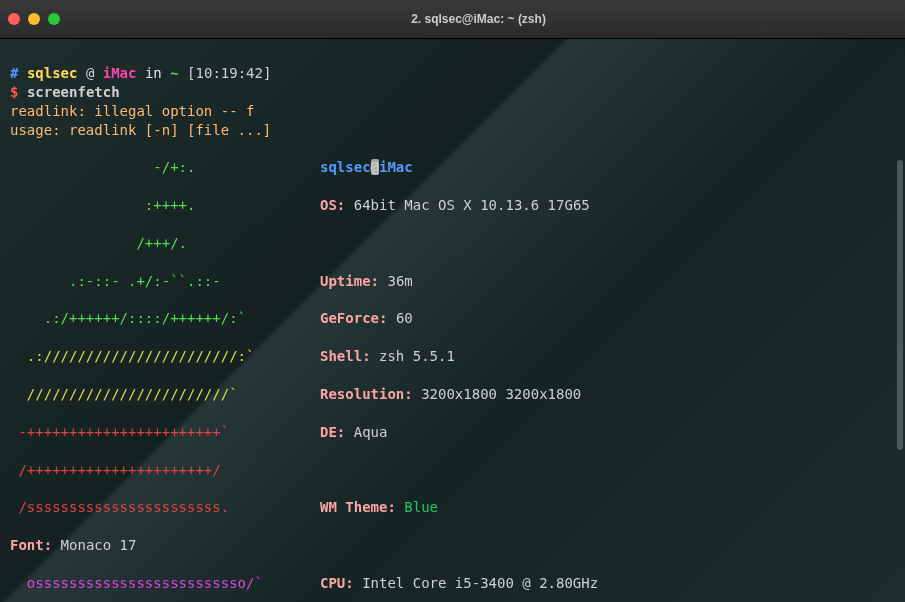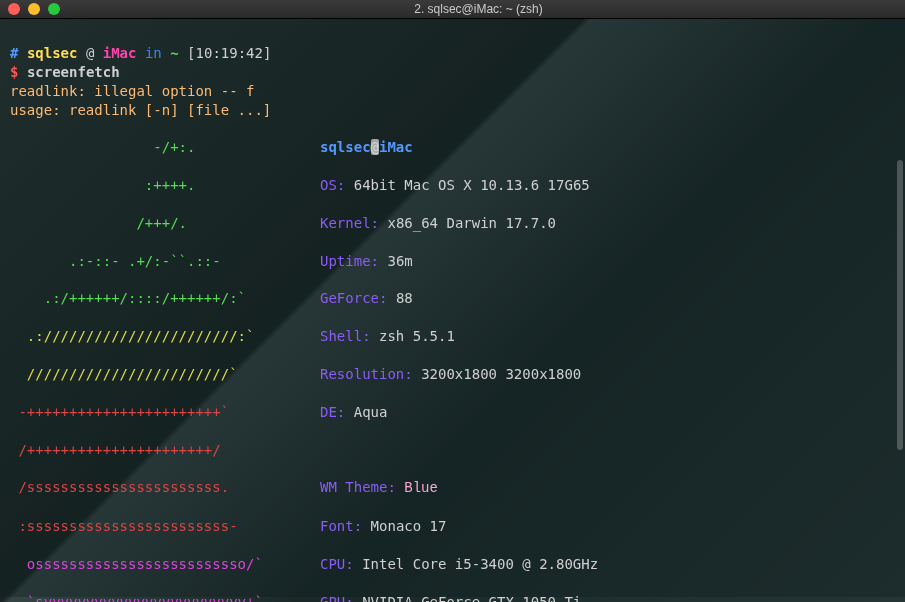--- a/index.html
+++ b/index.html
@@ -15,26 +15,27 @@
     body::before {
       content: '';
       position: absolute;
       top: 0; left: 0; right: 0; bottom: 0;
       background: linear-gradient(135deg, #2a3838 0%, #1a2525 40%, #354545 40.5%, #1a2828 60%, #253535 100%);
       z-index: 0;
     }
     .titlebar {
       position: relative;
       z-index: 2;
-      height: 19px;
+      height: 39px;
       background: linear-gradient(#3a3a3a, #2a2a2a);
       display: flex;
       align-items: center;
       padding: 0 8px;
       border-bottom: 1px solid #000;
+      font-weight: bold;
     }
     .traffic-lights {
       display: flex;
       gap: 8px;
     }
     .light {
       width: 12px;
       height: 12px;
       border-radius: 50%;
     }
@@ -55,29 +56,29 @@
       color: #d0d0d0;
       line-height: 1.35;
       white-space: pre;
       background: rgba(15,30,30,0.35);
       height: calc(100% - 24px);
     }
     .hash { color: #5599ff; font-weight: bold; }
     .user { color: #ffdd55; font-weight: bold; }
     .at { color: #d0d0d0; }
     .host { color: #ff44aa; font-weight: bold; }
-    .in { color: #3b82f6; }
+    .in { color: #e5e5e5; }
     .path { color: #55dd55; font-weight: bold; }
     .time { color: #d0d0d0; }
     .dollar { color: #ff5555; font-weight: bold; }
     .cmd { color: #d0d0d0; font-weight: bold; }
     .err { color: #fdba74; }
-    .info-label { color: #8b5cf6; font-weight: normal; }
+    .info-label { color: #fca5a5; font-weight: bold; }
     .info-val { color: #d0d0d0; text-align: right; }
-    .wm-theme-val { color: #f9a8d4; font-family: Liberation Mono, monospace; }
+    .wm-theme-val { color: #22c55e; }
     .l-green { color: #55dd55; }
     .l-yellow { color: #dddd44; }
     .l-red { color: #dd4444; }
     .l-magenta { color: #dd44dd; }
     .fetch-row { display: flex; }
     .logo-col { width: 310px; text-align: left; }
     .info-col { }
     .sf-user { color: #5599ff; font-weight: bold; }
     .sf-at { color: #d0d0d0; font-weight: bold; background: rgba(255,255,255,0.6); border-radius:2px; }
     .sf-host { color: #5599ff; font-weight: bold; }
@@ -105,29 +106,29 @@
 </div>
 
 <div class="terminal">
 <span class="hash">#</span> <span class="user">sqlsec</span> <span class="at">@</span> <span class="host">iMac</span> <span class="in">in</span> <span class="path">~</span> <span class="time">[10:19:42]</span>
 <span class="dollar">$</span> <span class="cmd">screenfetch</span>
 <span class="err">readlink: illegal option -- f</span>
 <span class="err">usage: readlink [-n] [file ...]</span>
 
 <div class="fetch-row"><span class="logo-col l-green">                 -/+:.</span><span class="info-col"><span class="sf-user">sqlsec</span><span class="sf-at">@</span><span class="sf-host">iMac</span></span></div>
 <div class="fetch-row"><span class="logo-col l-green">                :++++.</span><span class="info-col"><span class="info-label">OS:</span> <span class="info-val">64bit Mac OS X 10.13.6 17G65</span></span></div>
-<div class="fetch-row"><span class="logo-col l-green">               /+++/.</span><span class="info-col"><span class="info-label">Kernel:</span> <span class="info-val">x86_64 Darwin 17.7.0</span></span></div>
+<div class="fetch-row"><span class="logo-col l-green">               /+++/.</span></div>
 <div class="fetch-row"><span class="logo-col l-green">       .:-::- .+/:-``.::-</span><span class="info-col"><span class="info-label">Uptime:</span> <span class="info-val">36m</span></span></div>
-<div class="fetch-row"><span class="logo-col l-green">    .:/++++++/::::/++++++/:`</span><span class="info-col"><span class="info-label">GeForce:</span> <span class="info-val">88</span></span></div>
+<div class="fetch-row"><span class="logo-col l-green">    .:/++++++/::::/++++++/:`</span><span class="info-col"><span class="info-label">GeForce:</span> <span class="info-val">60</span></span></div>
 <div class="fetch-row"><span class="logo-col l-yellow">  .:///////////////////////:`</span><span class="info-col"><span class="info-label">Shell:</span> <span class="info-val">zsh 5.5.1</span></span></div>
 <div class="fetch-row"><span class="logo-col l-yellow">  ////////////////////////`</span><span class="info-col"><span class="info-label">Resolution:</span> <span class="info-val">3200x1800 3200x1800</span></span></div>
 <div class="fetch-row"><span class="logo-col l-red"> -+++++++++++++++++++++++`</span><span class="info-col"><span class="info-label">DE:</span> <span class="info-val">Aqua</span></span></div>
 <div class="fetch-row"><span class="logo-col l-red"> /++++++++++++++++++++++/</span></div>
 <div class="fetch-row"><span class="logo-col l-red"> /sssssssssssssssssssssss.</span><span class="info-col"><span class="info-label">WM Theme:</span> <span class="wm-theme-val">Blue</span></span></div>
-<div class="fetch-row"><span class="logo-col l-red"> :ssssssssssssssssssssssss-</span><span class="info-col"><span class="info-label">Font:</span> <span class="info-val">Monaco 17</span></span></div>
+<div class="fetch-row"><span class="info-col"><span class="info-label">Font:</span> <span class="info-val">Monaco 17</span></span></div>
 <div class="fetch-row"><span class="logo-col l-magenta">  osssssssssssssssssssssssso/`</span><span class="info-col"><span class="info-label">CPU:</span> <span class="info-val">Intel Core i5-3400 @ 2.80GHz</span></span></div>
 <div class="fetch-row"><span class="logo-col l-magenta">  `syyyyyyyyyyyyyyyyyyyyyyyy+`</span><span class="info-col"><span class="info-label">GPU:</span> <span class="info-val">NVIDIA GeForce GTX 1050 Ti</span></span></div>
 
 
 
 
 
       
  
 </div>

